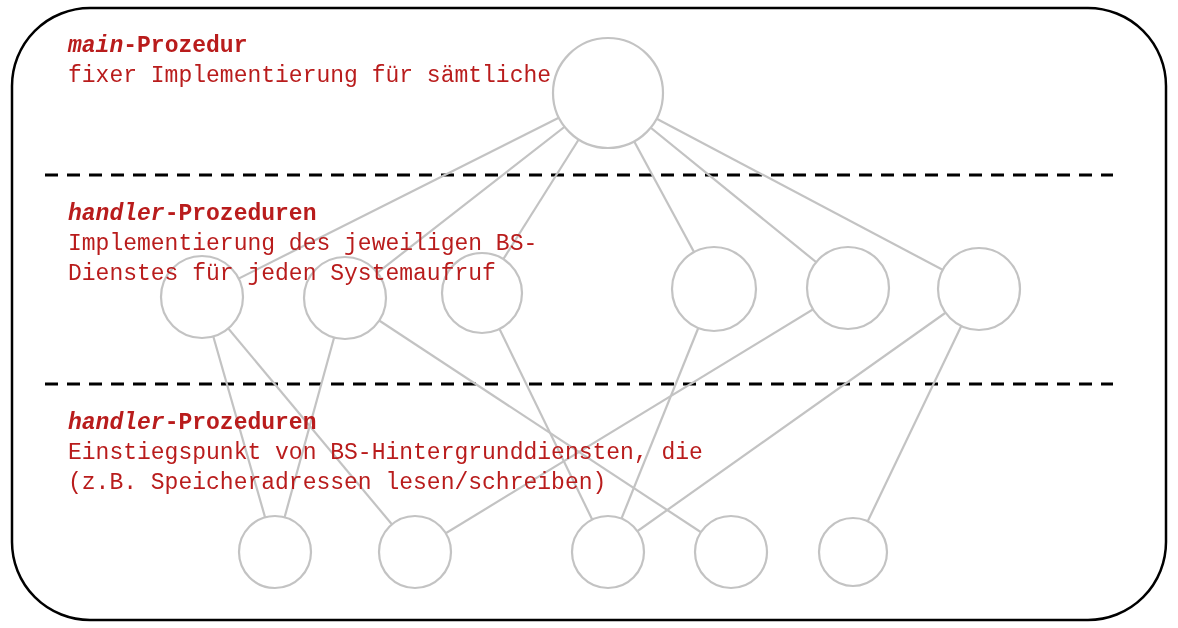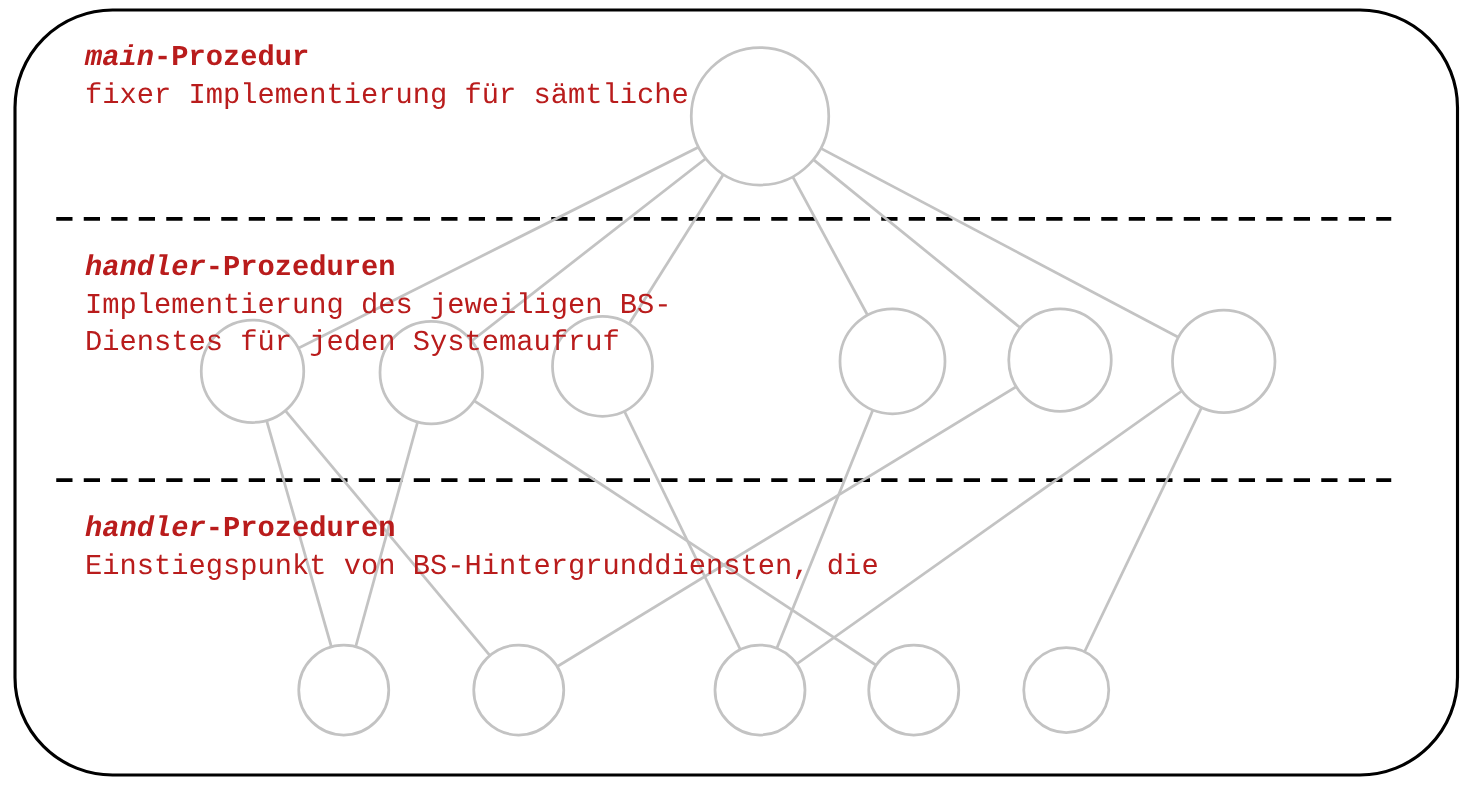--- a/index.html
+++ b/index.html
@@ -79,15 +79,16 @@
 
   <div class="label" id="label-handler">
     <div class="title"><span class="ti">handler</span><span>-Prozeduren</span></div>
     <div class="desc-line">Implementierung des jeweiligen BS-</div>
     <div class="desc-line">Dienstes für jeden Systemaufruf</div>
   </div>
 
   <div class="label" id="label-utility">
     <div class="title"><span class="ti">handler</span><span>-Prozeduren</span></div>
     <div class="desc-line">Einstiegspunkt von BS-Hintergrunddiensten, die</div>
+    <div class="desc-line">(z.B. Speicheradressen lesen/schreiben)</div>
   </div>
 
 </div>
 
 </body></html>

